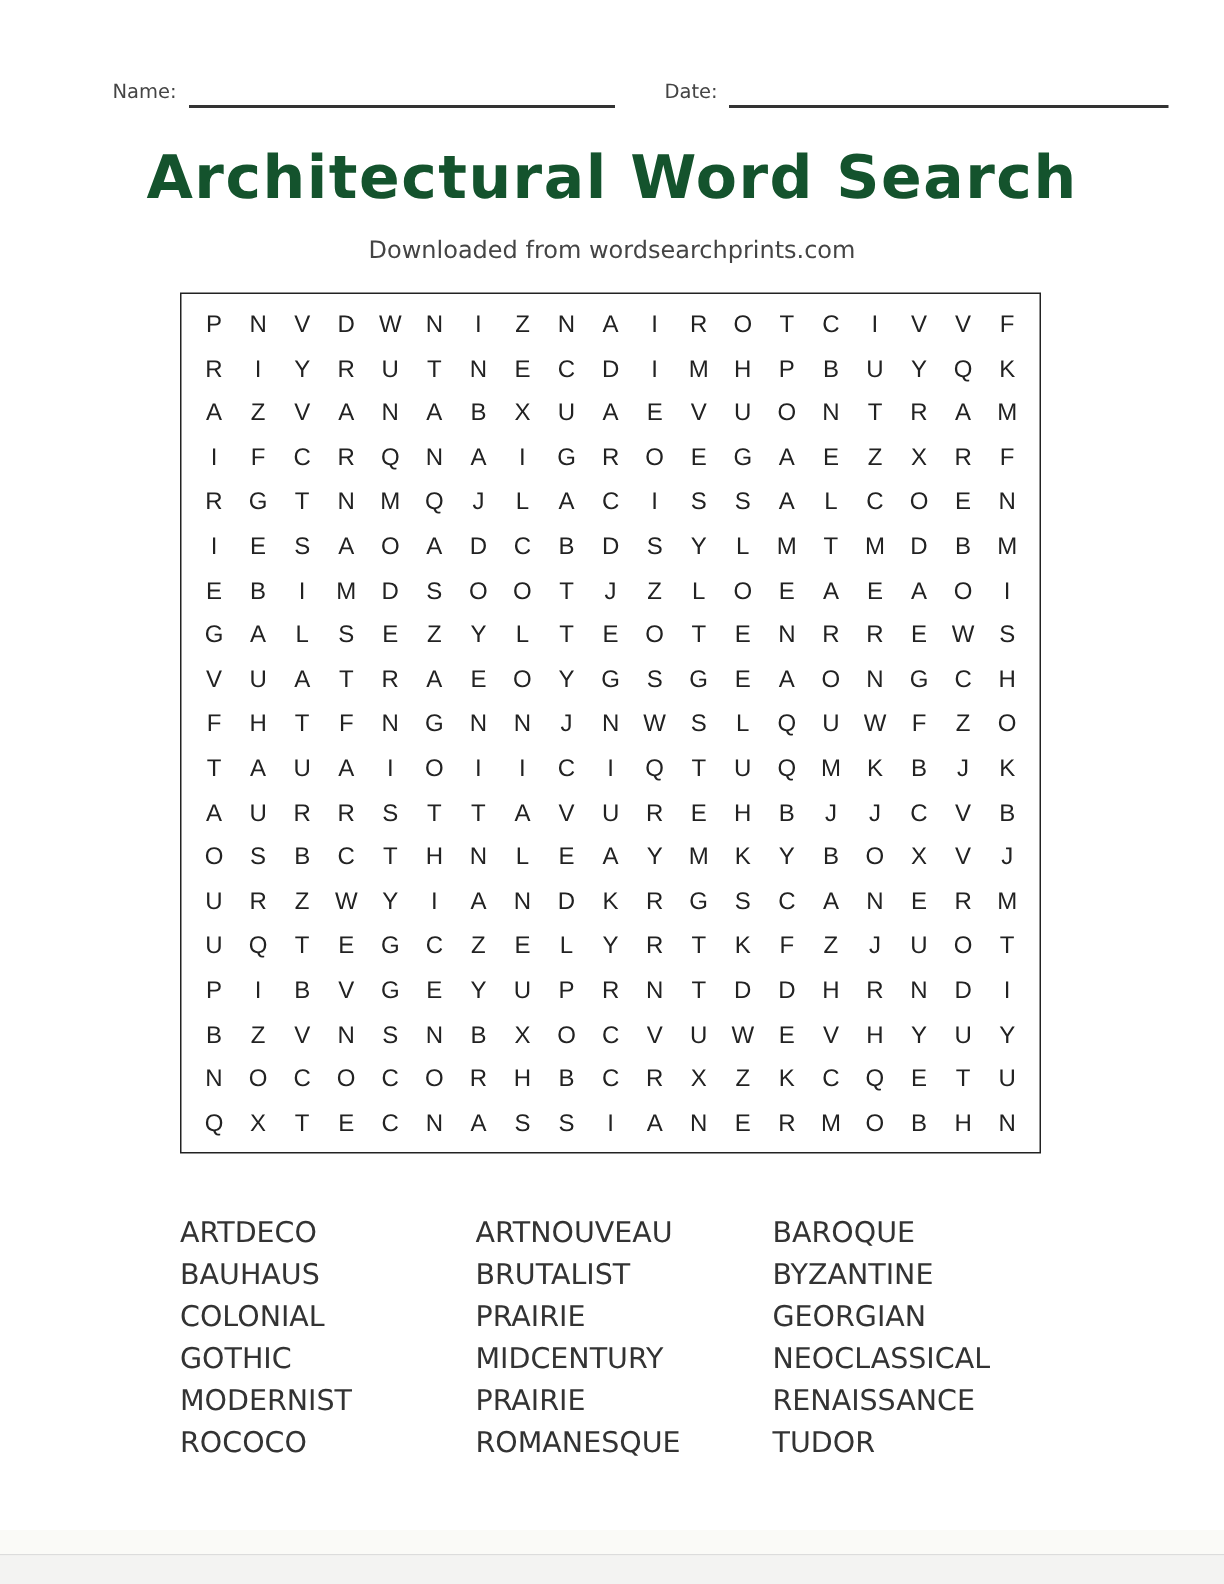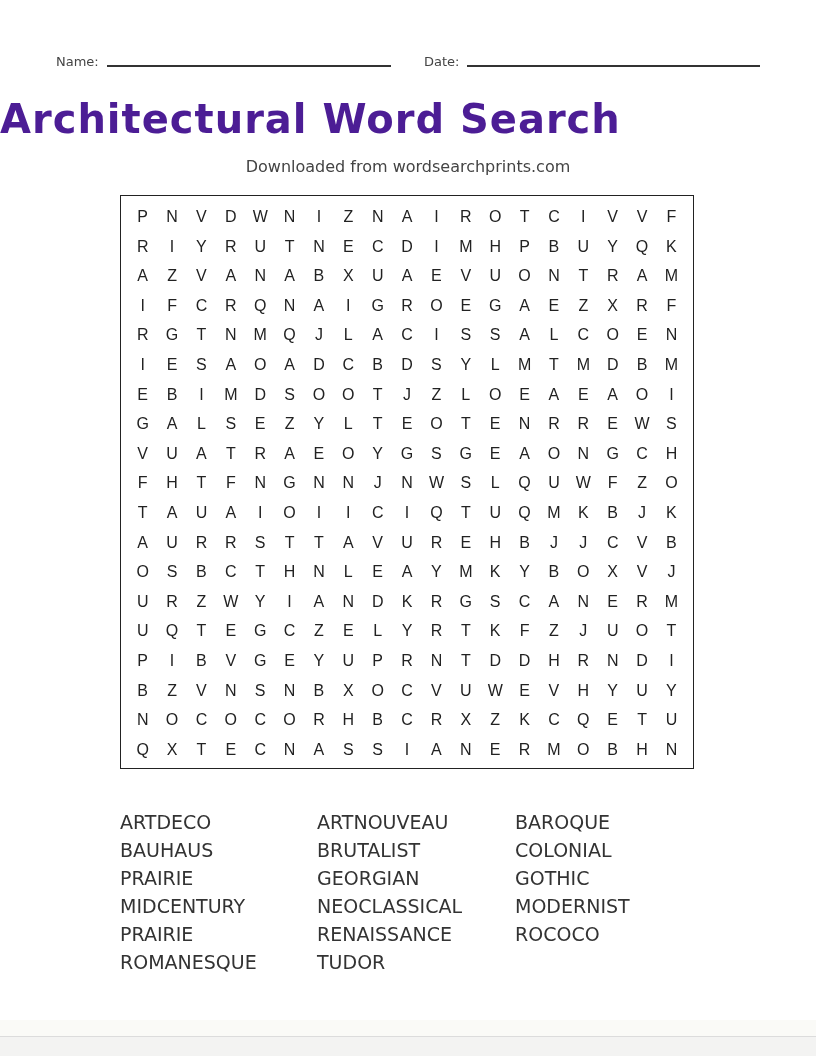--- a/index.html
+++ b/index.html
@@ -5,31 +5,31 @@
     html, body { margin: 0; padding: 0; }
     body {
       width: 816px; height: 1056px; position: relative; overflow: hidden;
       background: #ffffff; color: #222;
       font-family: "Liberation Sans", sans-serif;
     }
     .header-row {
       position: absolute; top: 52px; left: 56px; width: 704px; height: 22px;
       font-family: "DejaVu Sans", sans-serif; font-size: 13px; color: #444;
     }
-    .field { position: absolute; top: 0; display: flex; align-items: flex-start; }
+    .field { position: absolute; top: 0; display: flex; align-items: flex-end; margin-left: 19px; }
     .field .label { line-height: 20px; }
     .field .line { border-bottom: 2px solid #333; margin-left: 8px; height: 13px; }
     #name-field { left: 0; }
     #name-field .line { width: 284px; }
     #date-field { left: 368px; }
     #date-field .line { width: 293px; }
     .title {
-      position: absolute; top: 96px; left: 0; width: 816px; text-align: left;
+      position: absolute; top: 96px; left: 0; width: 816px; text-align: center;
       font-family: "DejaVu Sans", sans-serif; font-weight: bold; font-size: 40px;
-      color: #4c1d95; letter-spacing: 1px;
+      color: #14532d; letter-spacing: 1px;
     }
     .subtitle {
       position: absolute; top: 157px; left: 0; width: 816px; text-align: center;
       font-family: "DejaVu Sans", sans-serif; font-size: 16px; color: #444;
     }
     .grid {
       position: absolute; top: 195px; left: 120px; width: 574px; height: 574px;
       border: 1px solid #222; box-sizing: border-box;
       padding: 6px 7px;
     }
@@ -471,20 +471,21 @@
       <span class="cell">N</span>
     </div>
   </div>
 
 <div class="word-list" id="word-list">
     <div class="word">ARTDECO</div>
     <div class="word">ARTNOUVEAU</div>
     <div class="word">BAROQUE</div>
     <div class="word">BAUHAUS</div>
     <div class="word">BRUTALIST</div>
+    <div class="word">BYZANTINE</div>
     <div class="word">COLONIAL</div>
     <div class="word">PRAIRIE</div>
     <div class="word">GEORGIAN</div>
     <div class="word">GOTHIC</div>
     <div class="word">MIDCENTURY</div>
     <div class="word">NEOCLASSICAL</div>
     <div class="word">MODERNIST</div>
     <div class="word">PRAIRIE</div>
     <div class="word">RENAISSANCE</div>
     <div class="word">ROCOCO</div>

